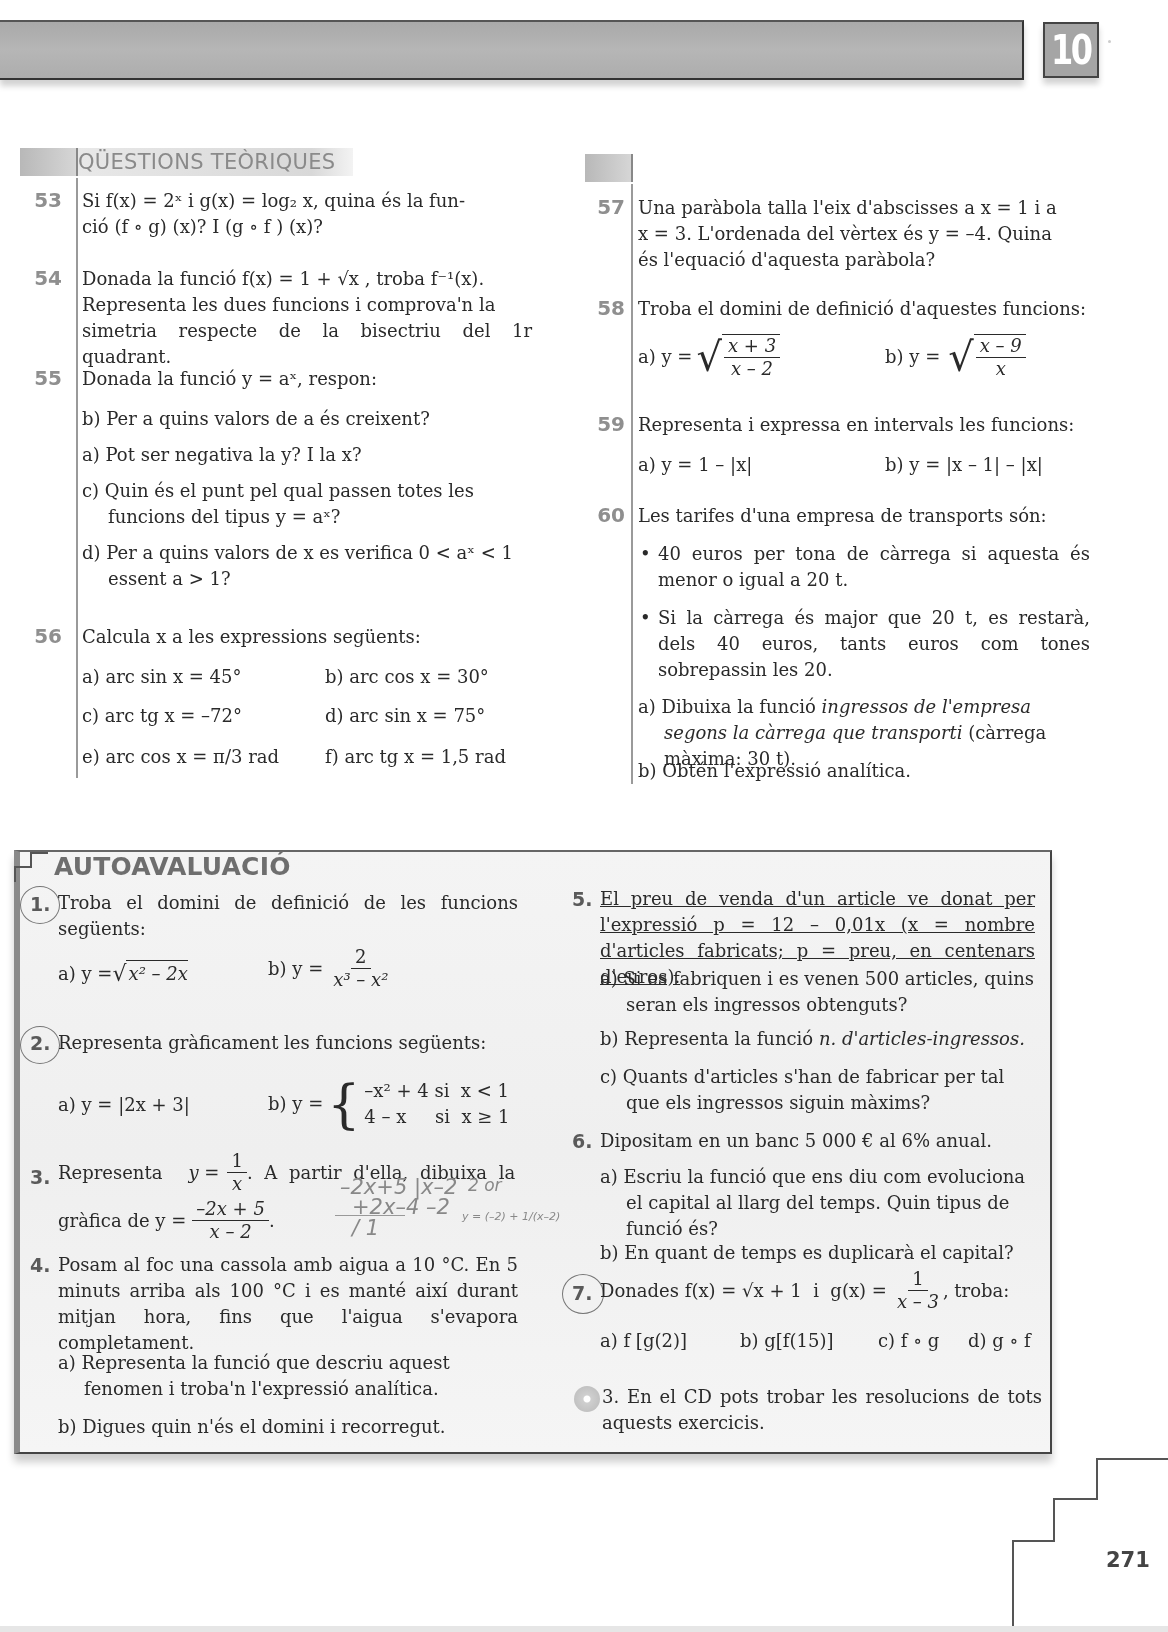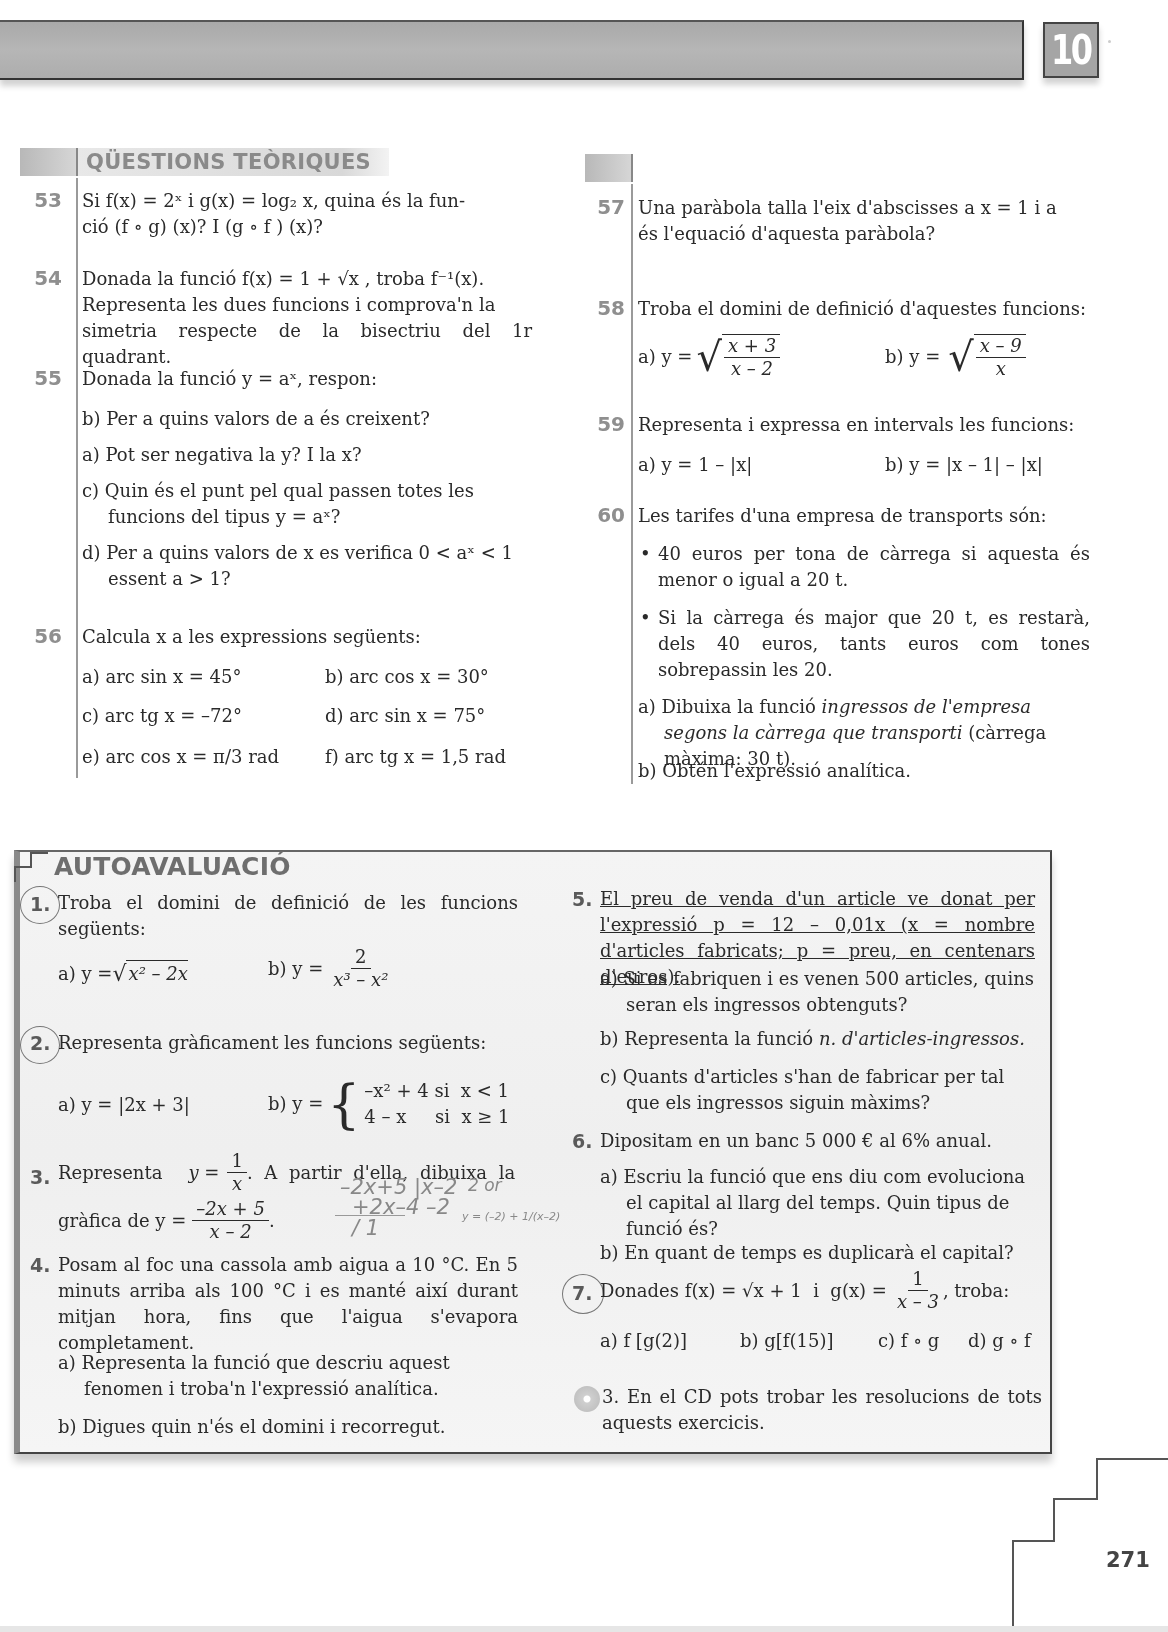--- a/index.html
+++ b/index.html
@@ -14,22 +14,22 @@
     box-shadow:0 6px 6px rgba(0,0,0,0.18); }
   .chapter-box { position:absolute; left:1043px; top:22px; width:52px; height:52px;
     background:#a5a5a5; border:2px solid #444; box-shadow:0 6px 6px rgba(0,0,0,0.18);
     display:flex; align-items:center; justify-content:center; }
   .chapter-num { font-family:"DejaVu Sans","Liberation Sans",sans-serif; font-weight:bold; color:#fff;
     font-size:40px; letter-spacing:-3px; transform:scaleX(0.8); }
 
   
   .sec-head { position:absolute; height:28px; display:flex; align-items:center; }
   .sec-head .bar { height:28px; background:linear-gradient(90deg,#b8b8b8,#d6d6d6); }
-  .sec-head .title { font-family:"DejaVu Sans","Liberation Sans",sans-serif; font-weight:bold;
-    font-size:21px; color:#8a8a8a; padding-left:8px; padding-right:18px; height:28px; line-height:28px;
+  .sec-head .title { font-family:"DejaVu Sans","Liberation Sans",sans-serif; font-weight:normal;
+    font-size:21px; color:#8a8a8a; padding-right:18px; height:28px; line-height:28px;
     background:linear-gradient(90deg,#e8e8e8,#d8d8d8 85%,#f3f3f3); letter-spacing:0.3px; }
 
   .col-line { position:absolute; width:2px; background:#9a9a9a; }
 
   .qnum { position:absolute; font-family:"DejaVu Sans","Liberation Sans",sans-serif; font-weight:bold;
     font-size:20px; color:#8f8f8f; width:40px; text-align:right; }
   .qtext { position:absolute; font-size:18px; line-height:26px; color:#2a2a2a; text-align:justify; }
   .sub { position:absolute; font-size:18px; line-height:26px; color:#2a2a2a; }
   .sub .hang { display:block; padding-left:26px; text-indent:-26px; }
 
@@ -109,20 +109,21 @@
 
 <div class="sec-head" style="left:585px;top:154px;">
   <div class="bar" style="width:46px;"></div>
   <div style="width:2px;height:28px;background:#888;"></div>
 </div>
 <div class="col-line" style="left:631px;top:184px;height:600px;"></div>
 
 <div class="qnum" style="left:585px;top:195px;">57</div>
 <div class="qtext" style="left:638px;top:195px;width:460px;">
   <div>Una paràbola talla l'eix d'abscisses a x = 1 i a</div>
+  <div>x = 3. L'ordenada del vèrtex és y = –4. Quina</div>
   <div>és l'equació d'aquesta paràbola?</div>
 </div>
 
 <div class="qnum" style="left:585px;top:296px;">58</div>
 <div class="qtext" style="left:638px;top:296px;width:460px;">Troba el domini de definició d'aquestes funcions:</div>
 <div class="sub" style="left:638px;top:334px;display:flex;align-items:center;">
   <span>a) y =</span>
   <span style="font-size:40px;line-height:40px;margin-left:4px;">√</span>
   <span class="frac sqrt it">
     <span class="num">x + 3</span>

